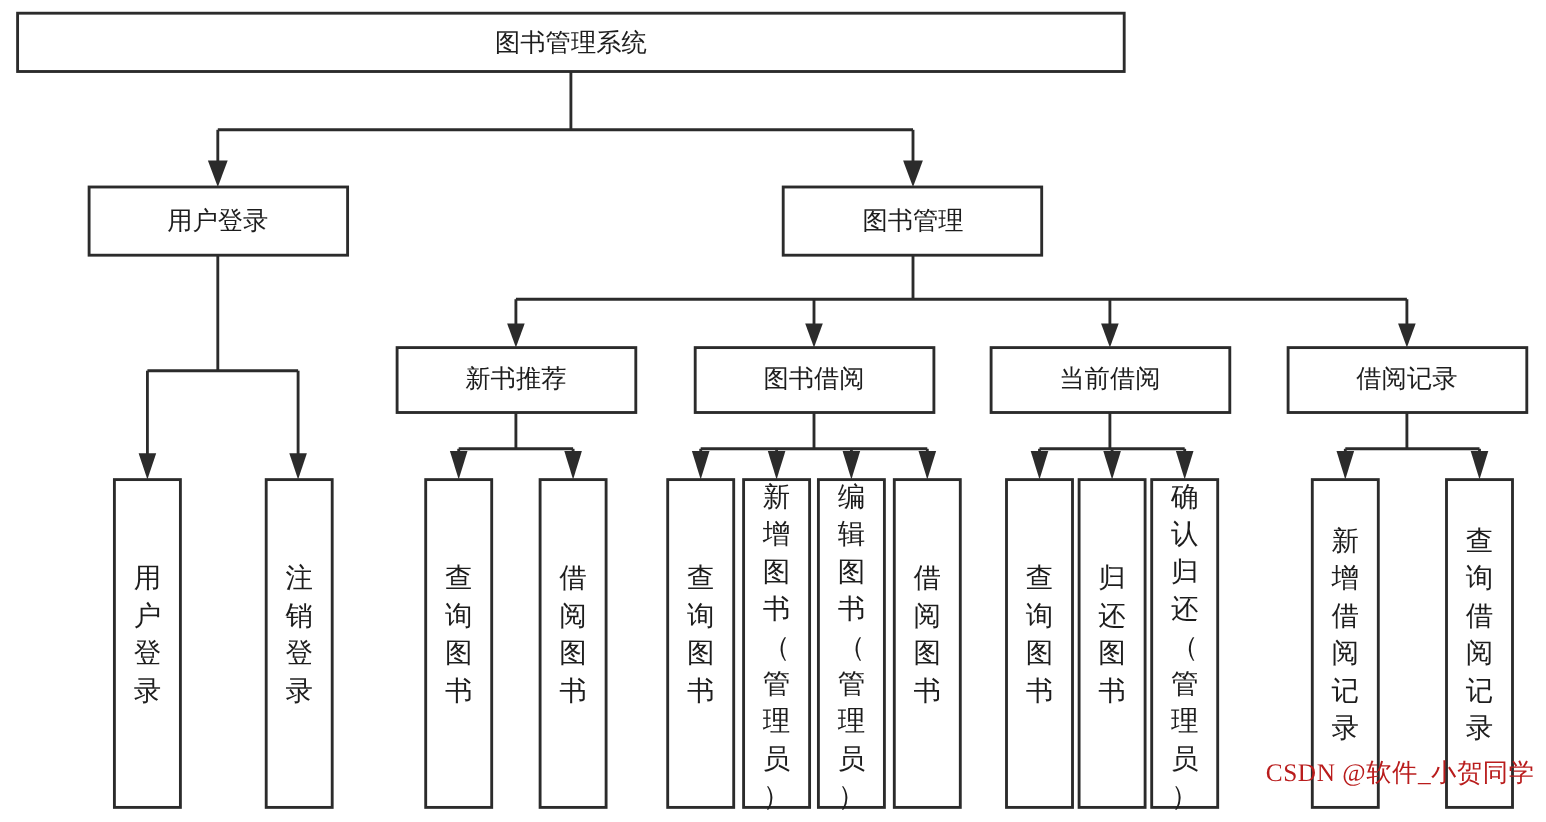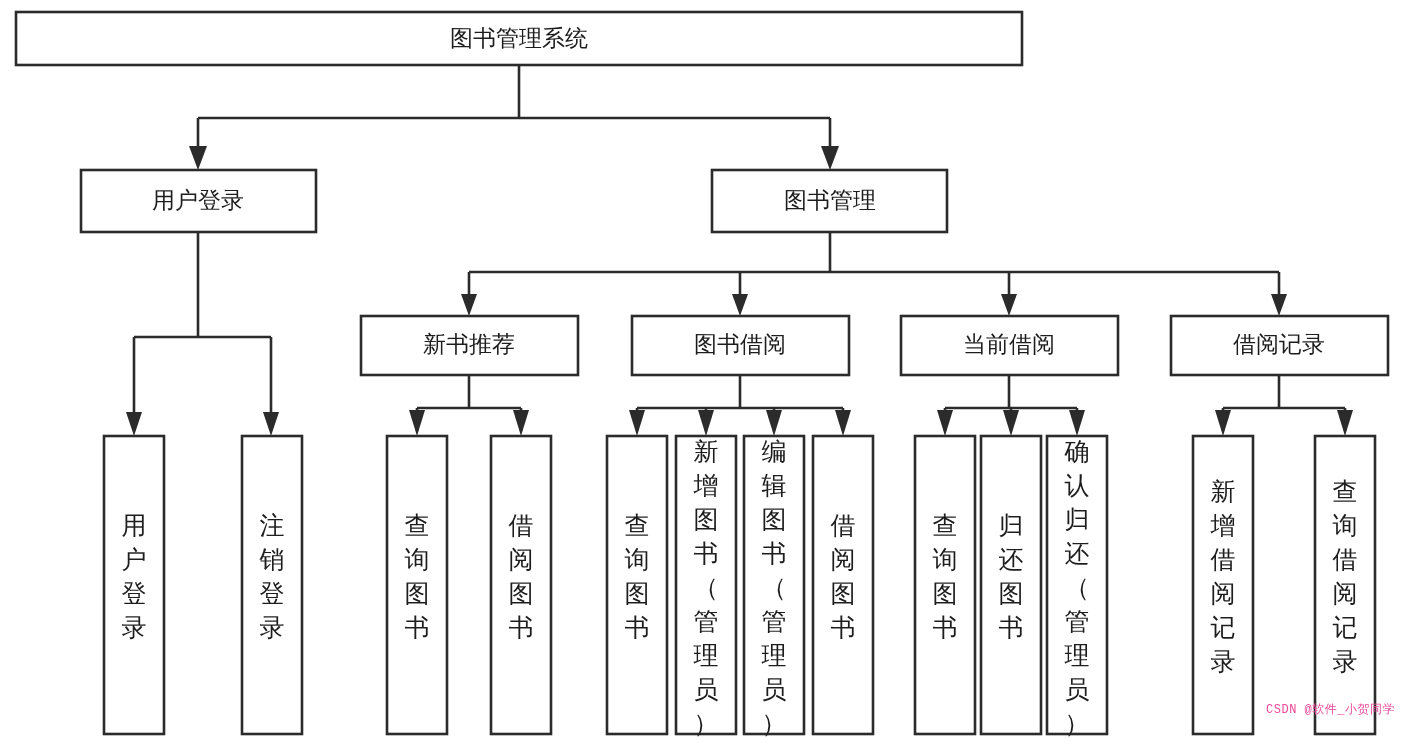--- a/index.html
+++ b/index.html
@@ -38,23 +38,23 @@
   .leaf-label{
     fill:#1d1d1d;
     font-family:"Liberation Sans","DejaVu Sans",sans-serif;
     font-size:25px;
     text-anchor:middle;
   }
   .watermark{
     position:absolute;
     right:10px;
     bottom:6px;
-    font-family:Liberation Mono, monospace;
-    font-size:12px;
-    color:#ec4899;
+    font-family:Liberation Serif, serif;
+    font-size:23px;
+    color:#b91c1c;
     letter-spacing:.5px;
     white-space:nowrap;
     user-select:none;
   }
 </style>
 </head>
 <body>
 
 <div id="diagram-root">
 

